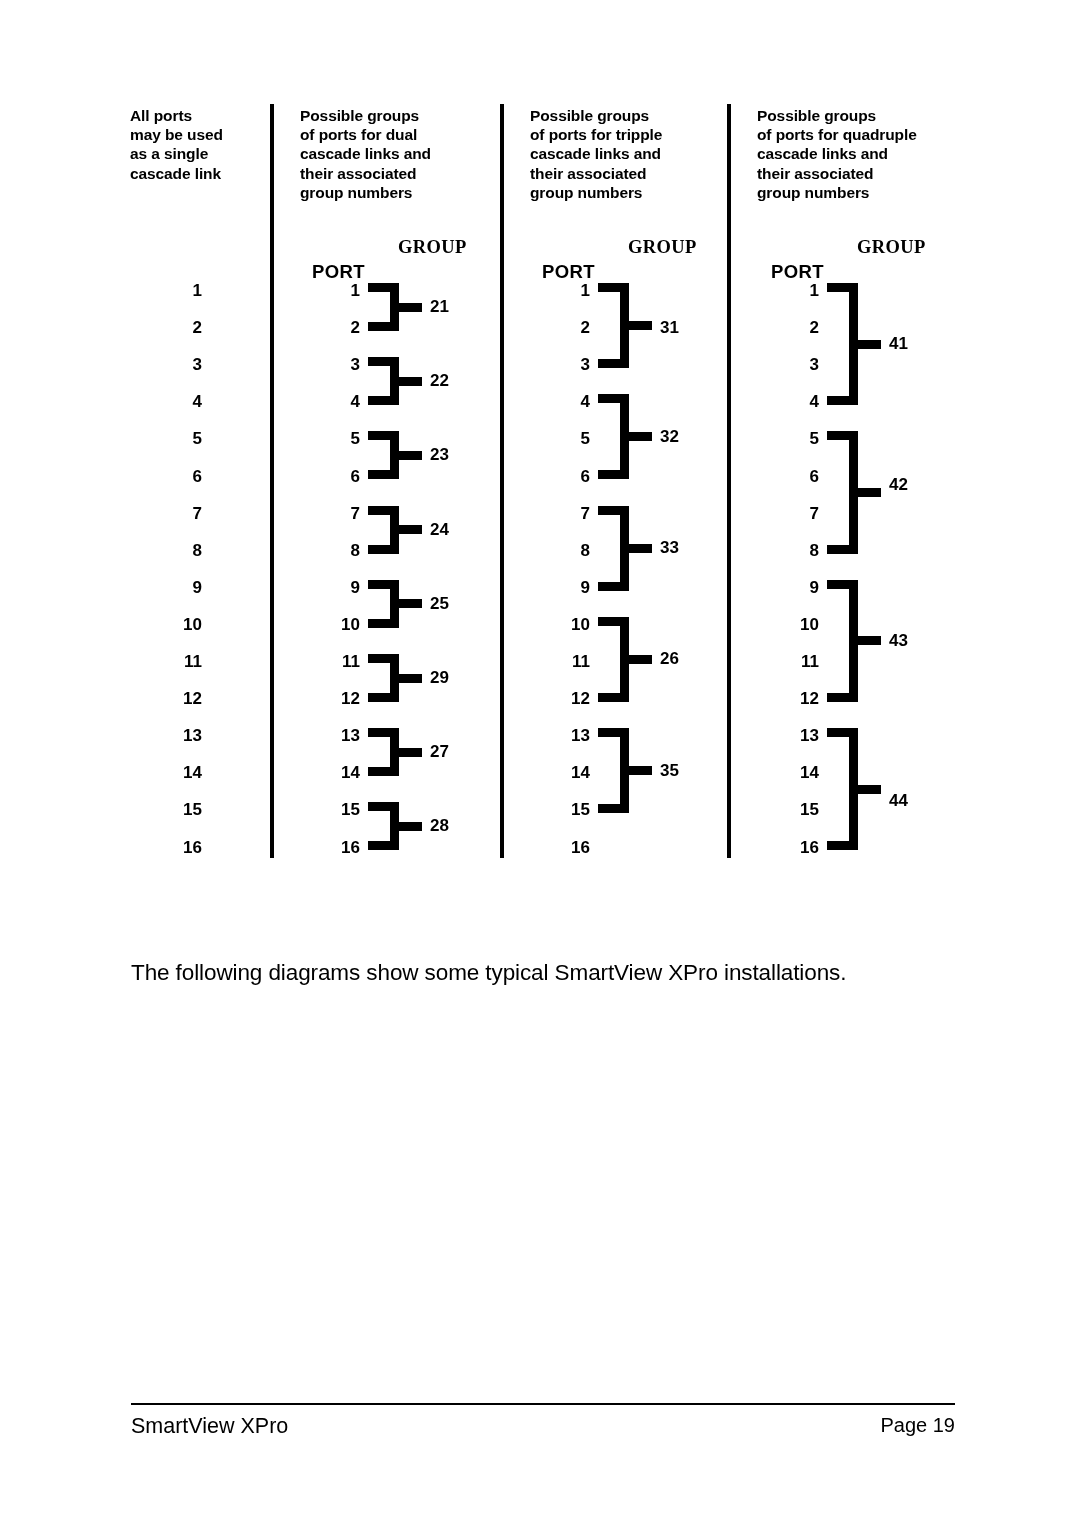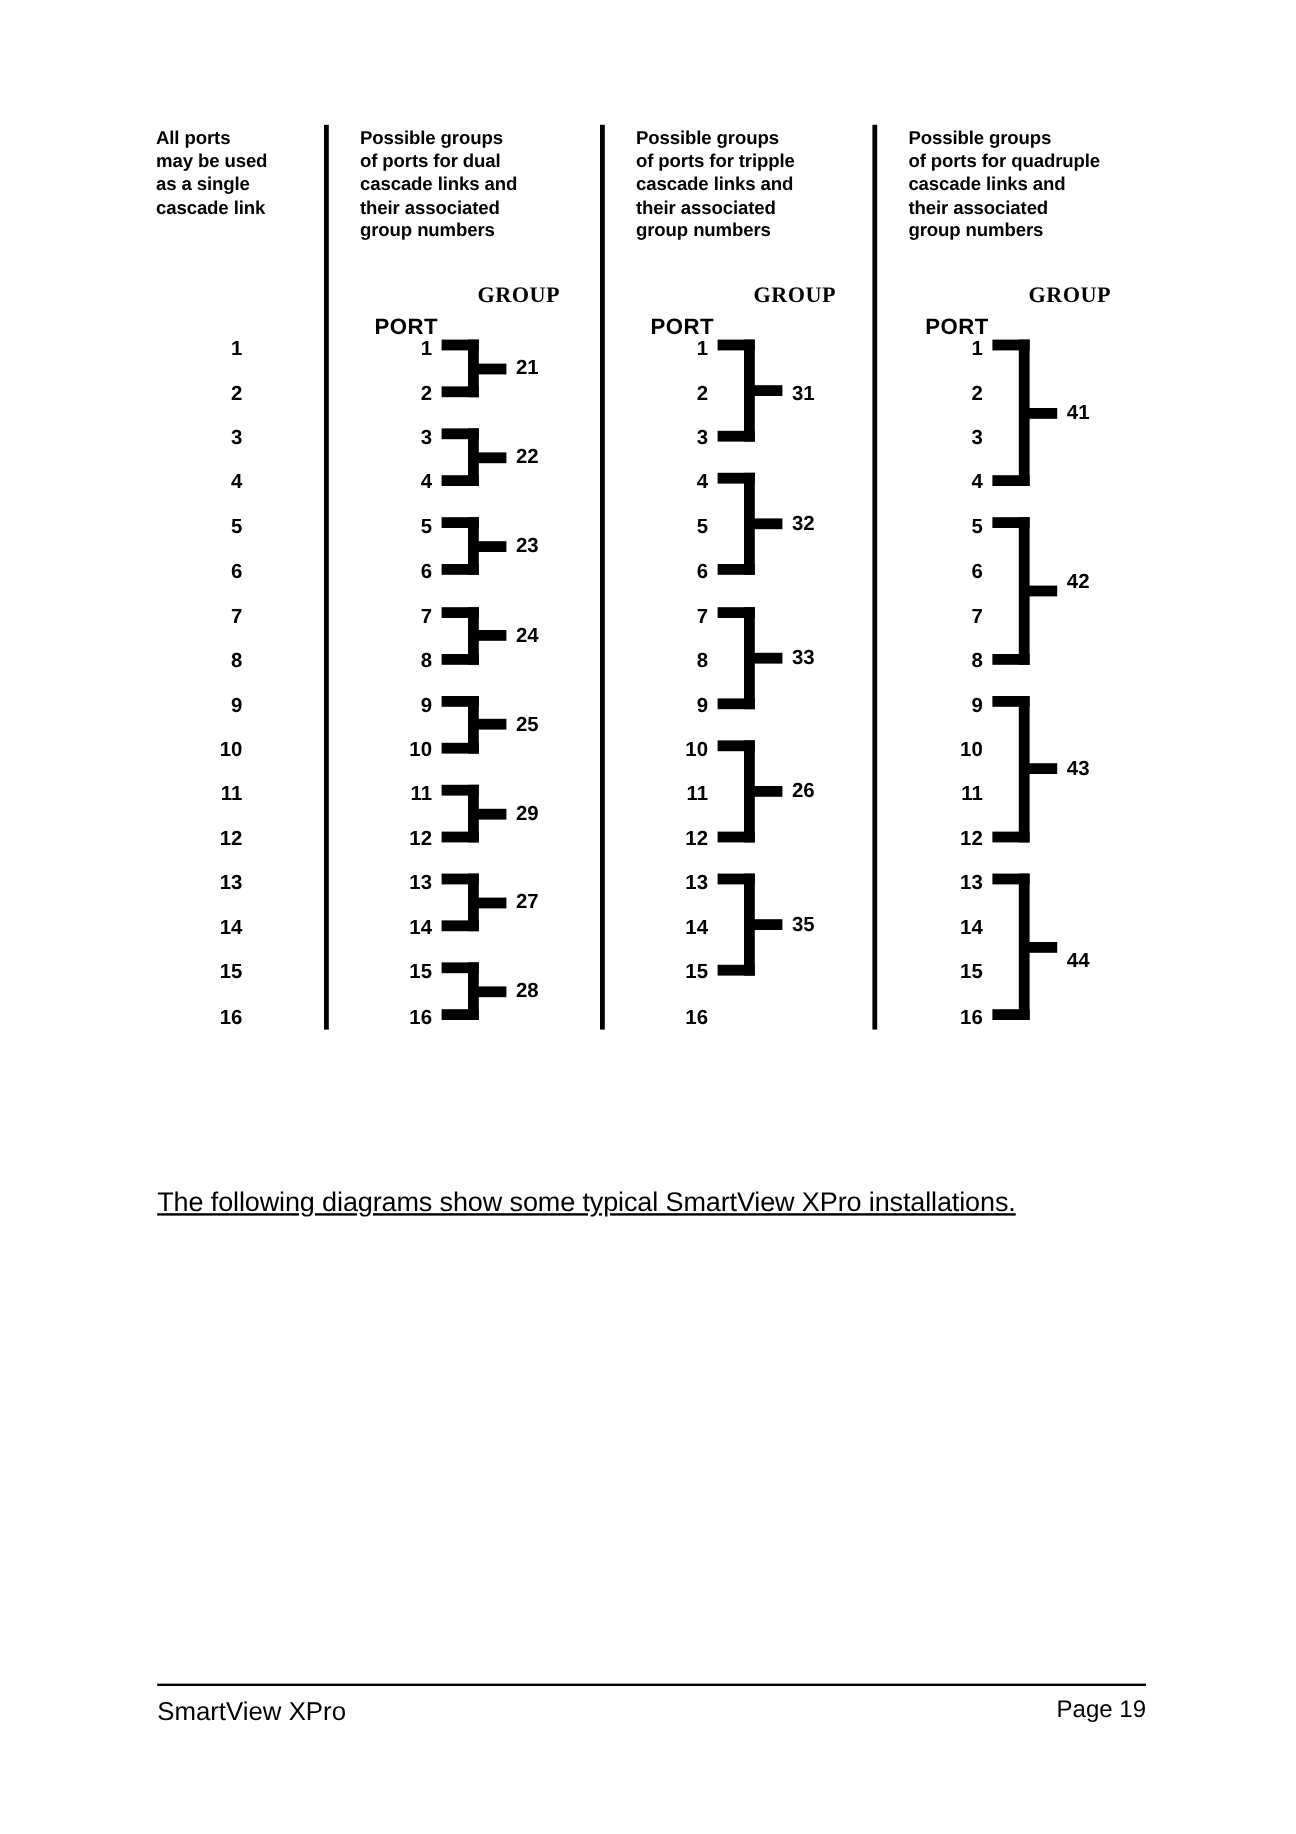--- a/index.html
+++ b/index.html
@@ -133,26 +133,25 @@
     white-space: nowrap;
   }
   .col-2 .brace { left: 68px; }
   .col-3 .brace { left: 68px; }
   .col-4 .brace { left: 70px; }
 
   
   #body-text {
     position: absolute;
     left: 131px;
-    top: 987px;
+    top: 958px;
     width: 830px;
     font-size: 22.5px;
     line-height: 30px;
     letter-spacing: -0.1px;
-    text-decoration: underline;
   }
 
   
   #footer {
     position: absolute;
     left: 131px;
     top: 1403px;
     width: 824px;
   }
   #footer .rule {

